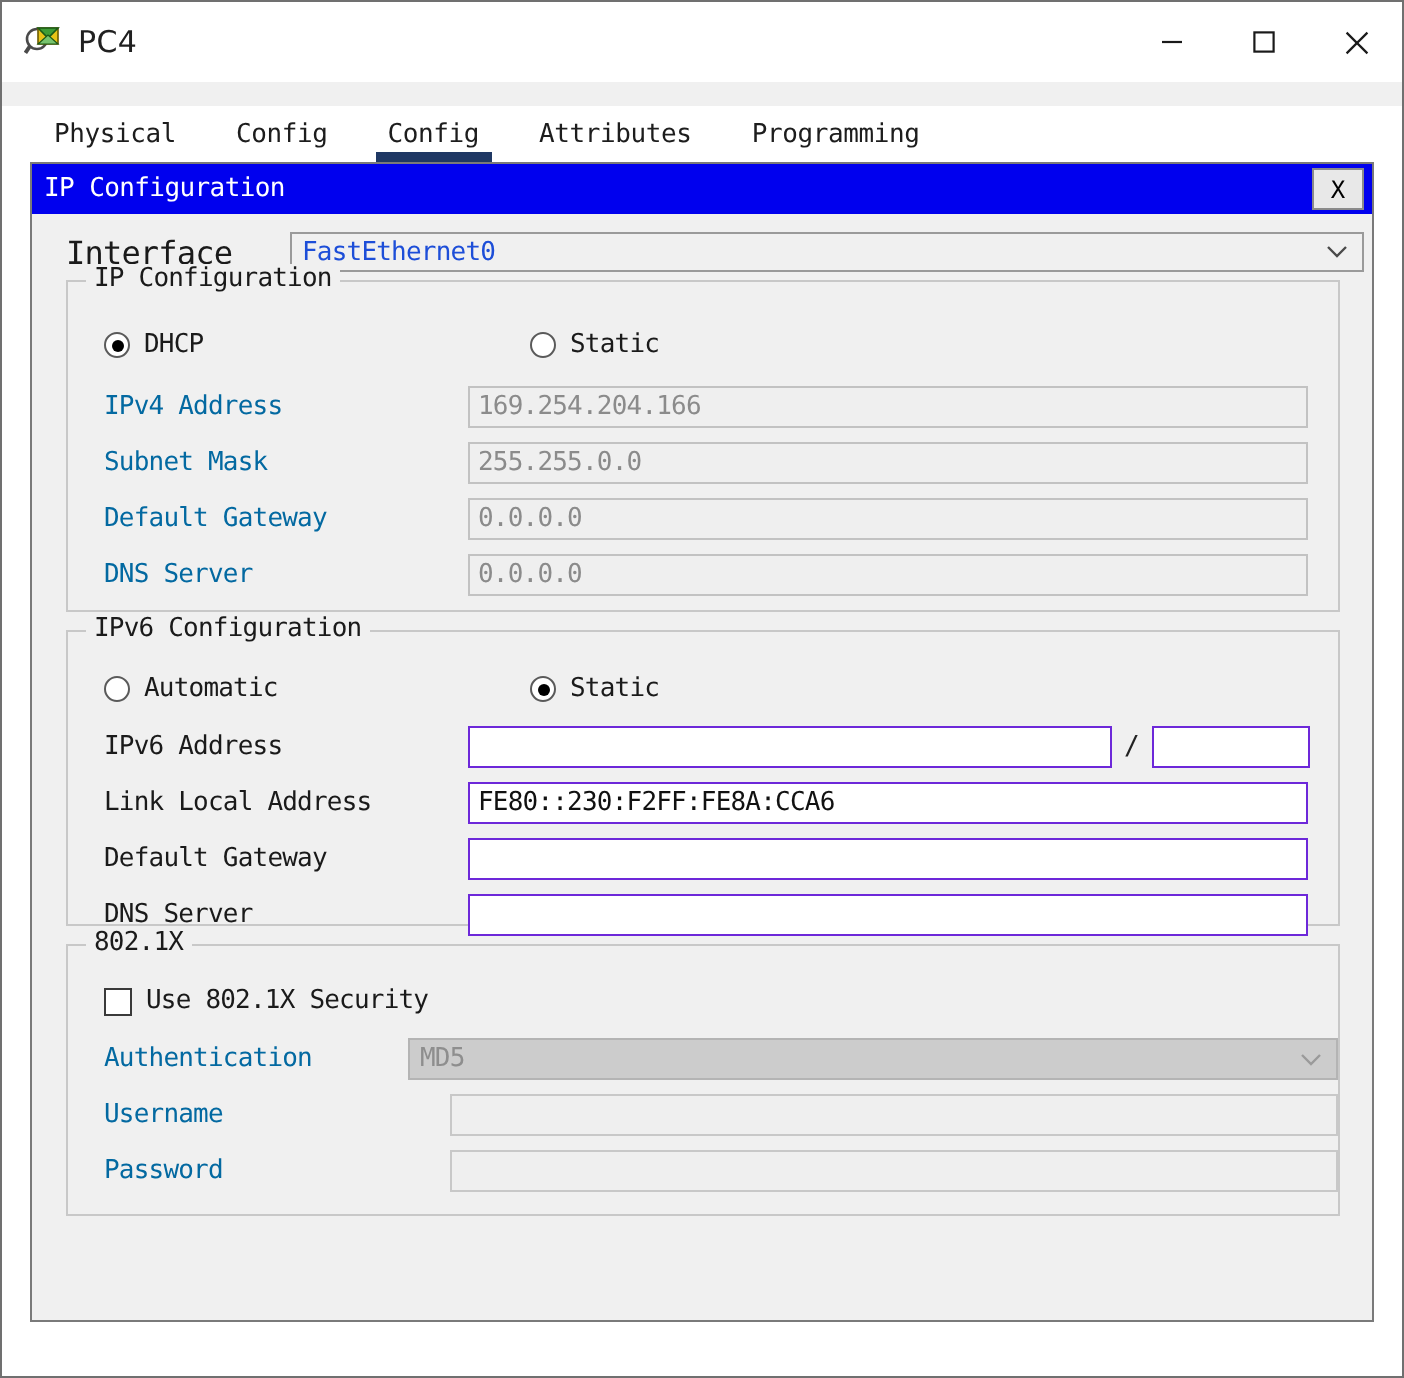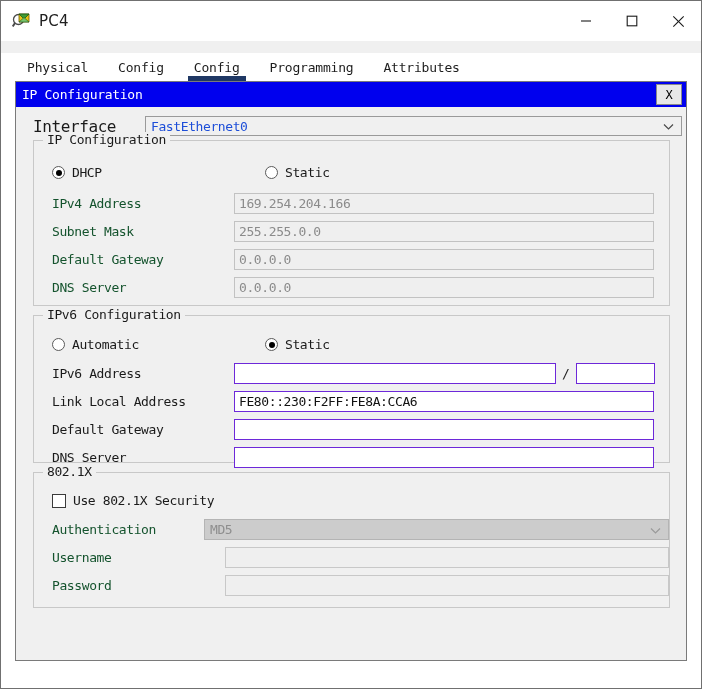--- a/index.html
+++ b/index.html
@@ -212,21 +212,21 @@
     right: 0;
   }
   .field-label {
     font-size: 13px;
     color: #1a1a1a;
     width: 200px;
     padding-left: 18px;
     box-sizing: border-box;
     letter-spacing: -0.4px;
   }
-  .field-label.dim { color: #14532d; }
+  .field-label.dim { color: #0369a1; }
 
   .textbox {
     height: 21px;
     box-sizing: border-box;
     border: 1px solid #6d28d9;
     background: #ffffff;
     font-size: 13px;
     color: #111111;
     display: flex;
     align-items: center;
@@ -332,22 +332,22 @@
           <line x1="11.7" y1="1.3" x2="1.3" y2="11.7" stroke="#1a1a1a" stroke-width="1.1"></line>
         </svg>
       </div>
     </div>
   </div>
 
   <div class="tabstrip">
     <div class="tab">Physical</div>
     <div class="tab">Config</div>
     <div class="tab active">Config</div>
+    <div class="tab">Attributes</div>
     <div class="tab">Programming</div>
-    <div class="tab">Attributes</div>
   </div>
 
   <div class="desktop-area">
 
     <div class="panel">
 
       <div class="dlg-caption">
         <span class="dlg-caption-text">IP Configuration</span>
         <div class="dlg-close">X</div>
       </div>

